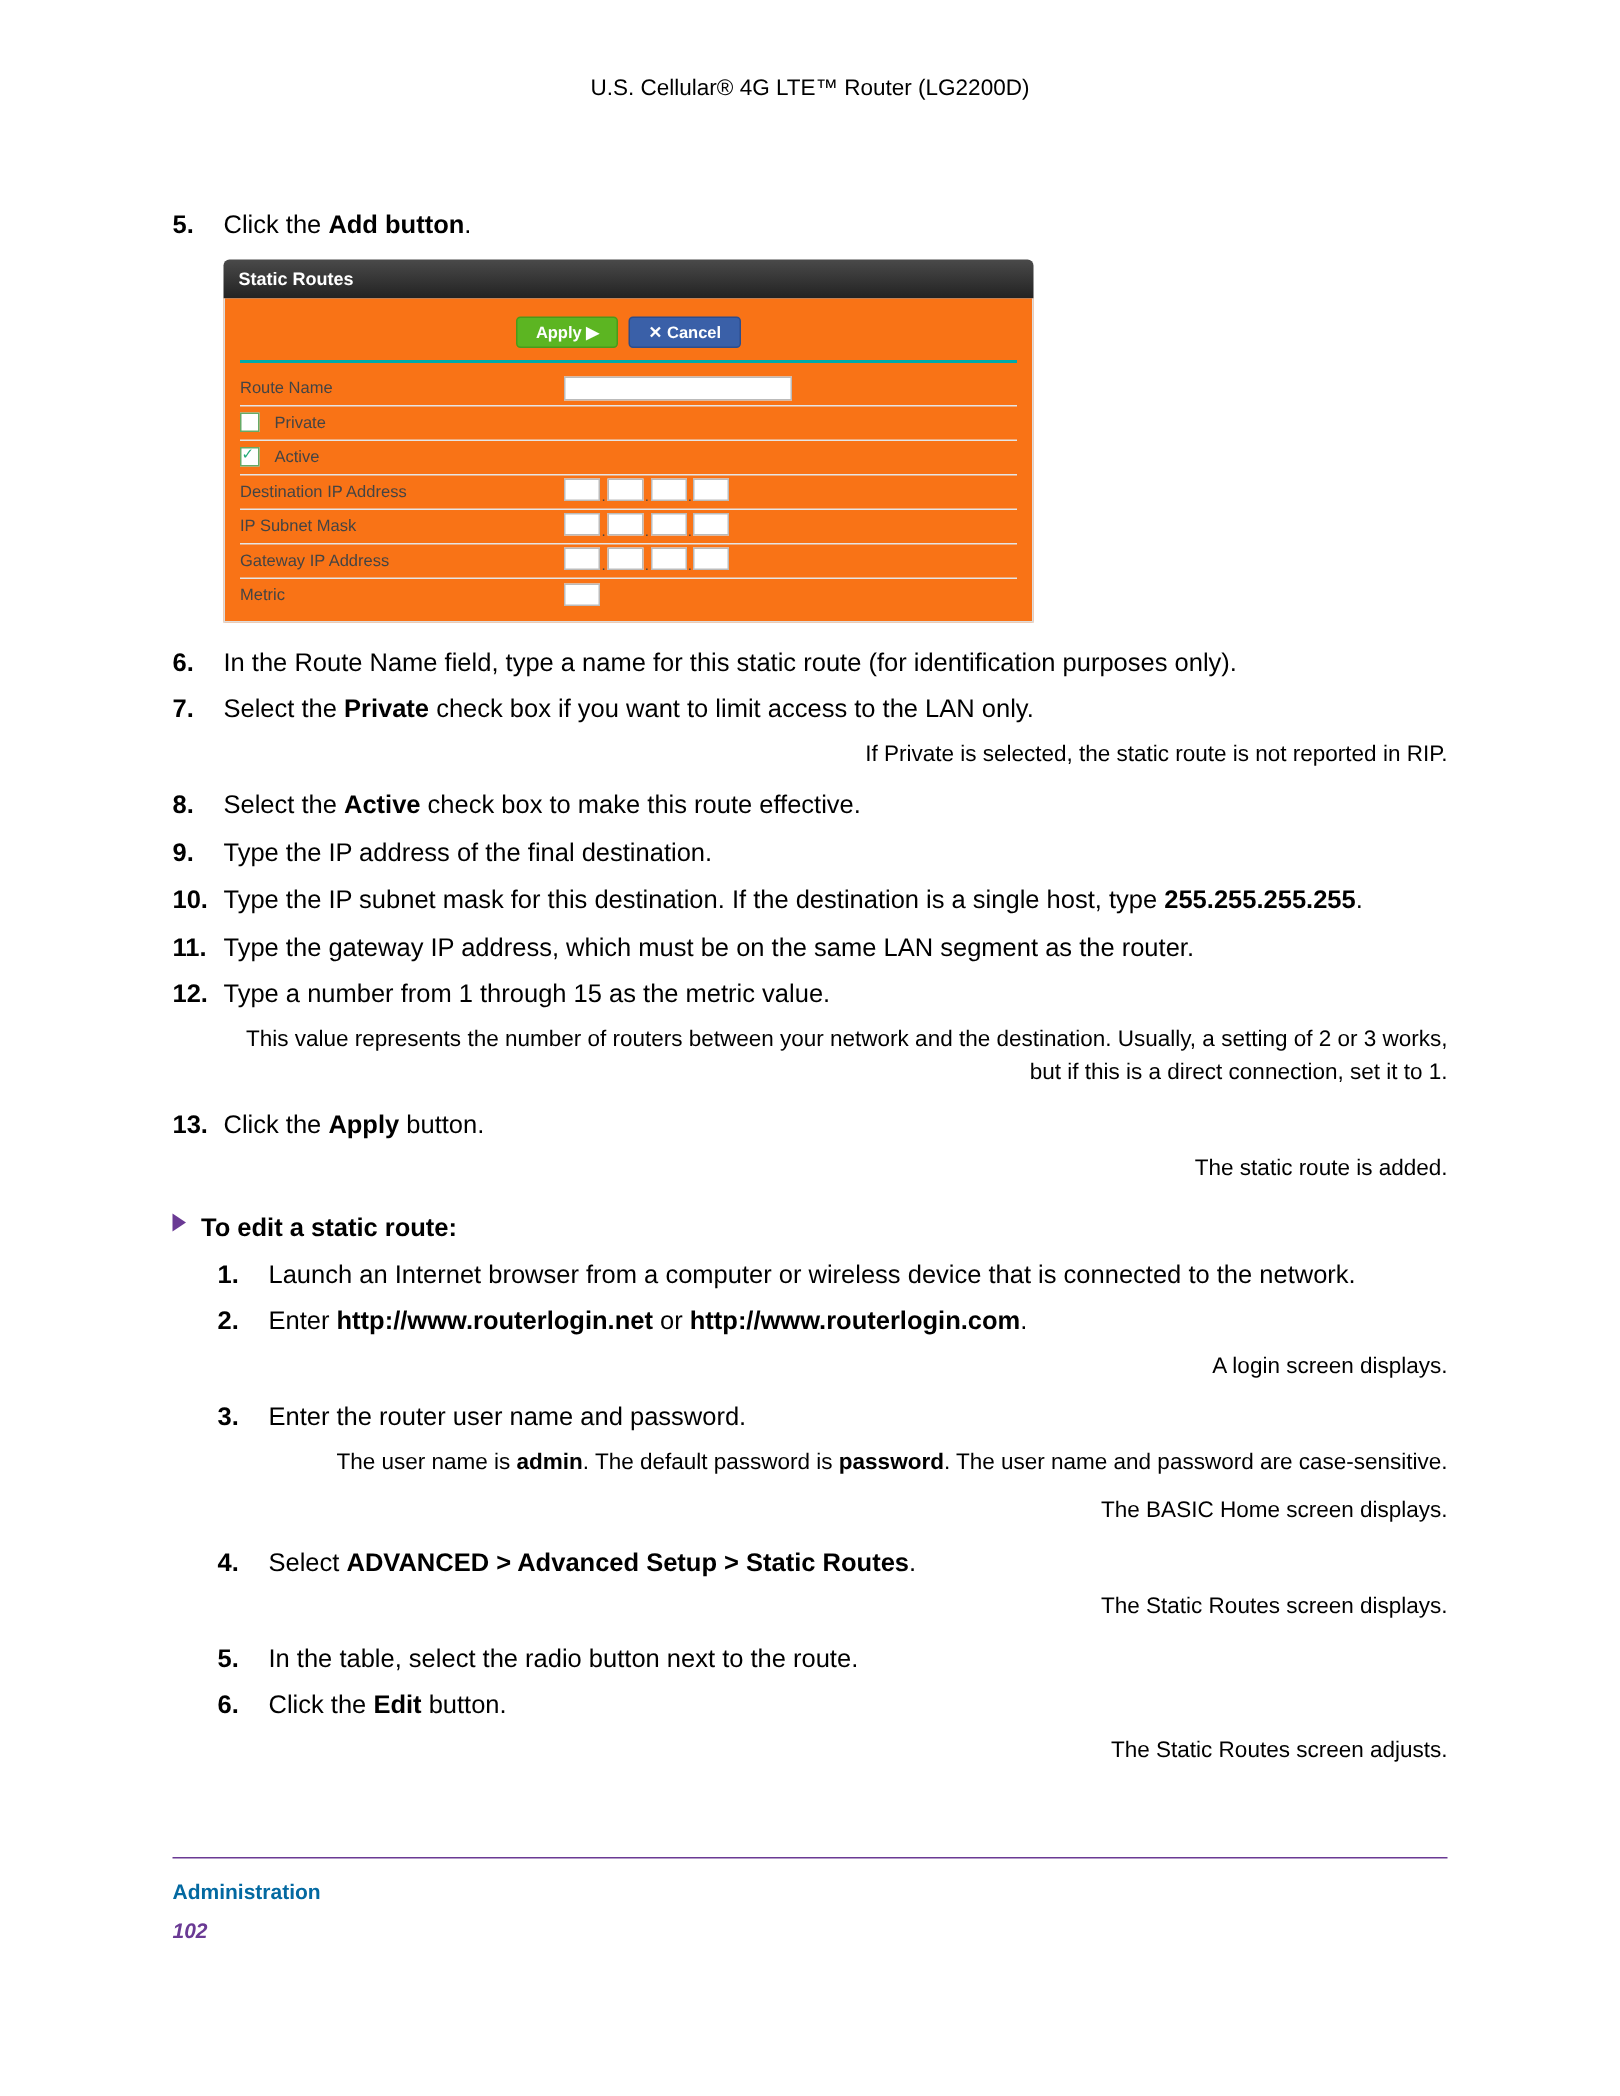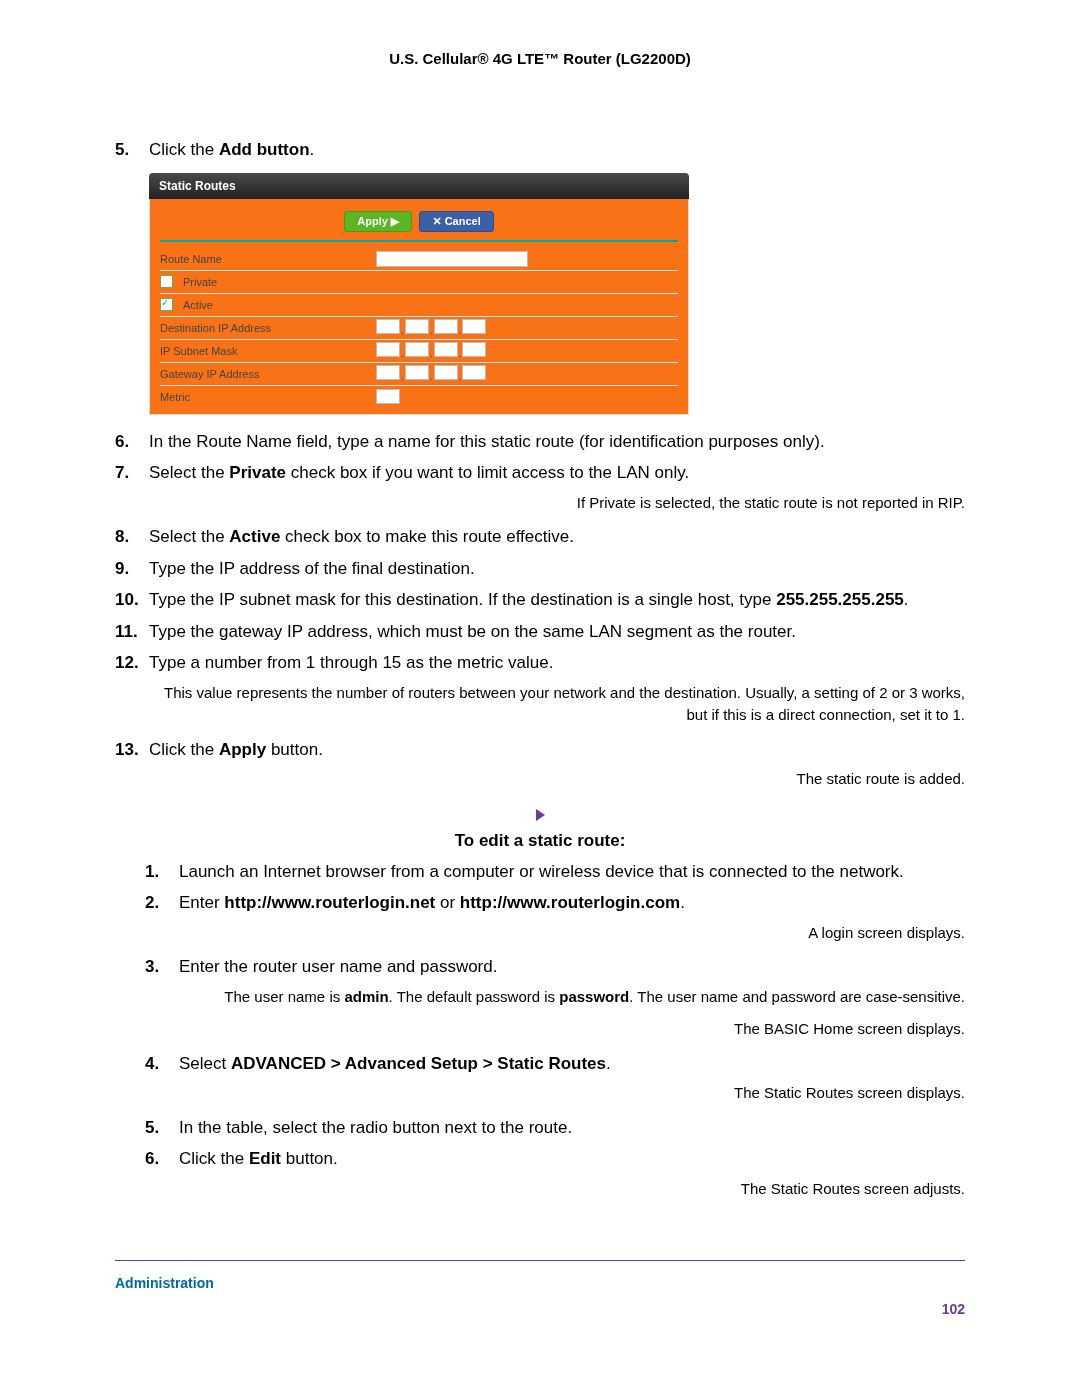--- a/index.html
+++ b/index.html
@@ -10,21 +10,21 @@
     color: #000;
   }
   .page {
     width: 1080px;
     margin: 0 auto;
     padding: 50px 115px 40px 115px;
     box-sizing: border-box;
   }
   .header {
     text-align: center;
-    font-weight: bold;
+    font-weight: normal;
     font-size: 15px;
     margin-bottom: 70px;
   }
   .step {
     display: flex;
     margin-bottom: 6px;
     line-height: 1.5;
     font-size: 17px;
   }
   .num {
@@ -105,49 +105,49 @@
   .ipgroup span.dot { padding:0 1px; font-size:10px; }
   .txtbox {
     display:inline-block; width:150px; height:14px; background:#fff; border:1px solid #bbb;
   }
   .smallbox {
     display:inline-block; width:22px; height:13px; background:#fff; border:1px solid #bbb;
   }
 
   .section-head {
     display:flex;
-    align-items:center;
+    align-items:flex-start;
     gap:10px;
     margin: 18px 0 8px 0;
     font-weight: bold;
     font-size: 17px;
-    flex-direction: column;
   }
   .tri {
     width:0;height:0;border-top:6px solid transparent;border-bottom:6px solid transparent;border-left:9px solid #6a3a94;
   }
   .list2 .step { margin-left: 30px; }
   .list2 .sub { margin-left: 64px; }
 
   .footer-rule {
     border-top: 1px solid #6a3a94;
     margin-top: 60px;
   }
   .footer-txt {
     color:#0369a1;
     font-weight:bold;
     font-size:14px;
     margin-top: 14px;
   }
   .footer-num {
-    text-align:right;
+    text-align:left;
     color:#6a3a94;
     font-weight:bold;
     font-size:14px;
     margin-top: 10px;
+    font-style: italic;
   }
 </style>
 </head>
 <body>
 
 <div class="page">
 
   <div class="header">U.S. Cellular® 4G LTE™ Router (LG2200D)</div>
 
   <div class="step">

